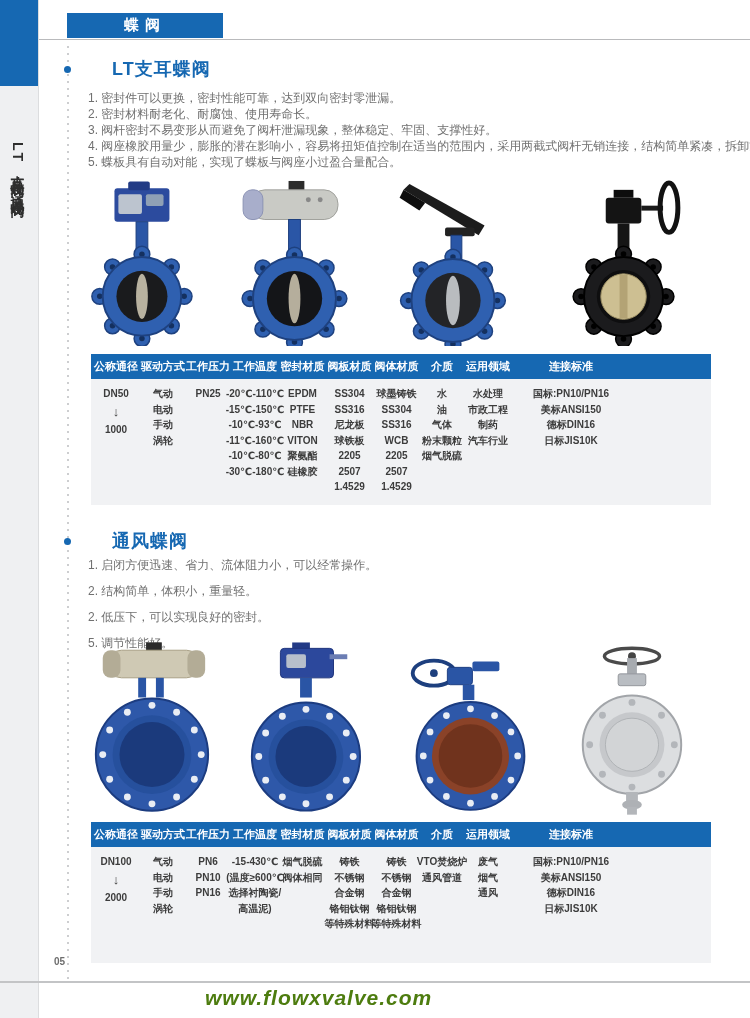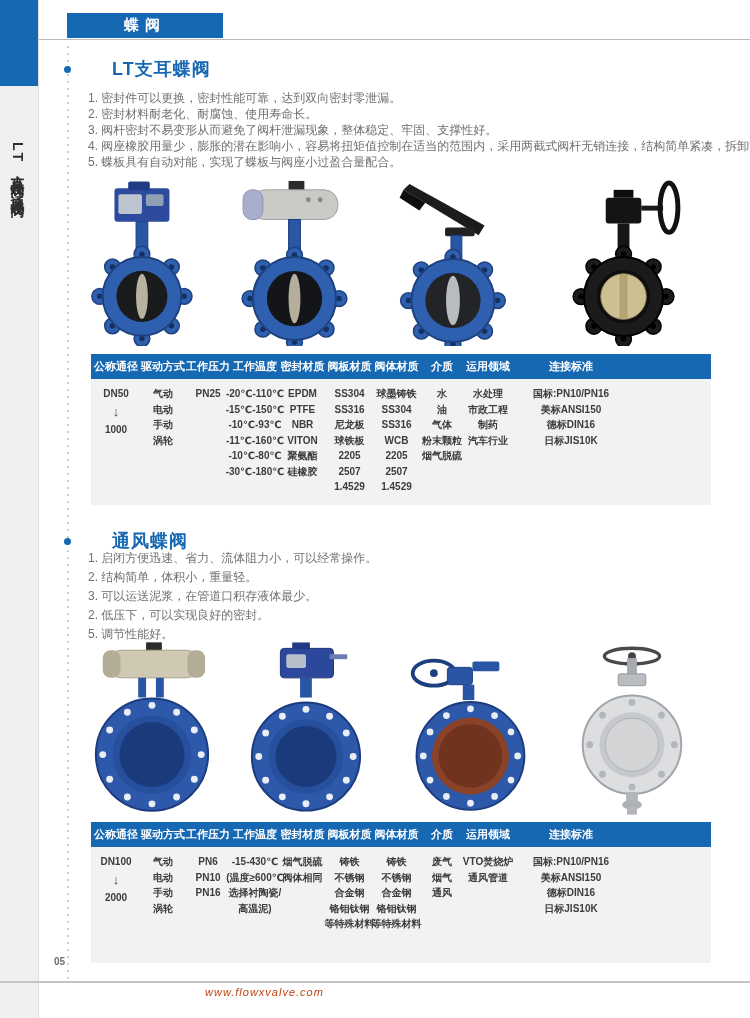--- a/index.html
+++ b/index.html
@@ -28,21 +28,21 @@
   }
   
   .section-title{
     position:absolute;left:88px;font-size:18px;font-weight:bold;color:#1668b2;letter-spacing:1px;white-space:nowrap;margin-left:24px;
   }
   .bullet{
     position:absolute;width:7px;height:7px;border-radius:50%;background:#1668b2;
   }
   .features{position:absolute;left:88px;font-size:12px;color:#707070;white-space:nowrap;}
   .features.tight .feature-line{line-height:16px;}
-  .features.loose .feature-line{line-height:19px;}
+  .features.loose .feature-line{line-height:19px;margin-top:7px;}
   
   .img-row{position:absolute;left:83px;width:622px;}
   .valve-img{position:absolute;top:0;height:100%;}
   .valve-img svg{height:100%;width:100%;display:block;}
   
   .vtable{position:absolute;left:83px;width:620px;padding-left:8px;}
   .vt-head,.vt-body{
     display:grid;
     grid-template-columns:50px 44px 46px 48px 47px 47px 47px 44px 48px 118px;
   }
@@ -54,21 +54,21 @@
   .vt-col{display:flex;flex-direction:column;align-items:center;}
   .vt-line{
     font-size:10px;font-weight:bold;color:#3c3c3c;line-height:15.5px;
     white-space:nowrap;text-align:center;
   }
   .vt-line.arrow{font-size:13px;line-height:20px;color:#3c3c3c;}
   
   .page-number{position:absolute;left:54px;top:956px;font-size:10px;font-weight:bold;color:#6d6d6d;}
   .footer-rule{position:absolute;left:0;top:981px;width:750px;height:2px;background:#c3c4c6;}
   .website{
-    position:absolute;left:205px;top:986px;font-size:11px;font-weight:normal;font-style:italic;color:#c2410c;letter-spacing:1px;
+    position:absolute;left:205px;top:986px;font-size:21px;font-weight:bold;font-style:italic;color:#4d7c0f;letter-spacing:1px;
   }
 </style>
 </head>
 <body>
 
 <div class="sidebar"></div>
 <div class="sidebar-blue"></div>
 <div class="sidebar-divider"></div>
 <div class="sidebar-text">LT支耳蝶阀·通风蝶阀</div>
 
@@ -304,21 +304,20 @@
         <div class="vt-line">日标JIS10K</div>
       </div>
     </div>
 </div>
 
 <div class="bullet" style="left:64px;top:538px;"></div>
 <div class="section-title" style="top:529px;">通风蝶阀</div>
 <div class="features loose" style="top:549px;">
     <div class="feature-line">1. 启闭方便迅速、省力、流体阻力小，可以经常操作。</div>
     <div class="feature-line">2. 结构简单，体积小，重量轻。</div>
-    <div class="feature-line">3. 可以运送泥浆，在管道口积存液体最少。</div>
     <div class="feature-line">2. 低压下，可以实现良好的密封。</div>
     <div class="feature-line">5. 调节性能好。</div>
   </div>
 
 <div class="img-row" style="top:640px;height:178px;">
 
   <div class="valve-img" style="left:4px;width:128px;">
     <svg viewBox="0 0 130 180">
       <rect x="60" y="2" width="16" height="9" fill="#2b2b2b"></rect>
       <rect x="22" y="10" width="92" height="28" rx="13" fill="#cfc9b4" stroke="#a89f85"></rect>
@@ -474,27 +473,27 @@
         <div class="vt-line">等特殊材料</div>
       </div>
       <div class="vt-col">
         <div class="vt-line">铸铁</div>
         <div class="vt-line">不锈钢</div>
         <div class="vt-line">合金钢</div>
         <div class="vt-line">铬钼钛钢</div>
         <div class="vt-line">等特殊材料</div>
       </div>
       <div class="vt-col">
+        <div class="vt-line">VTO焚烧炉</div>
+        <div class="vt-line">通风管道</div>
+      </div>
+      <div class="vt-col">
         <div class="vt-line">废气</div>
         <div class="vt-line">烟气</div>
         <div class="vt-line">通风</div>
-      </div>
-      <div class="vt-col">
-        <div class="vt-line">VTO焚烧炉</div>
-        <div class="vt-line">通风管道</div>
       </div>
       <div class="vt-col">
         <div class="vt-line">国标:PN10/PN16</div>
         <div class="vt-line">美标ANSI150</div>
         <div class="vt-line">德标DIN16</div>
         <div class="vt-line">日标JIS10K</div>
       </div>
     </div>
 </div>
 

